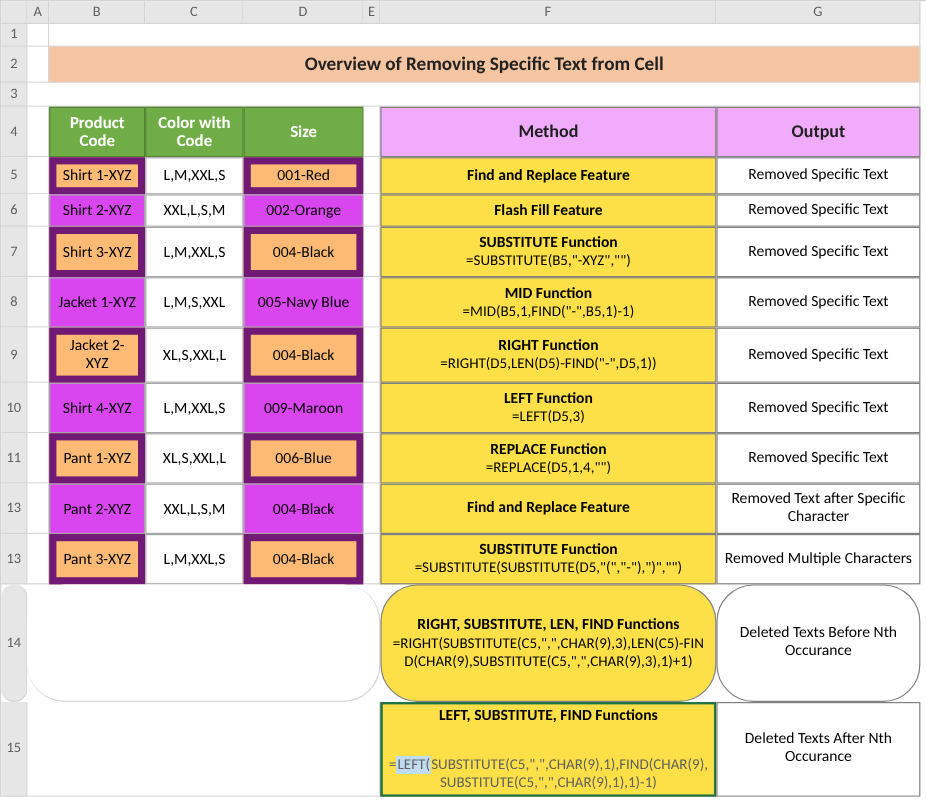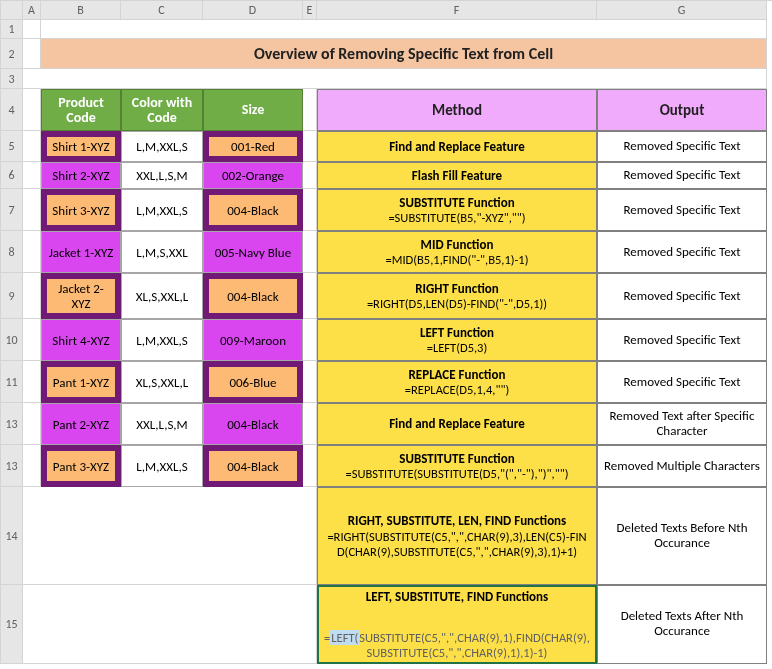--- a/index.html
+++ b/index.html
@@ -80,21 +80,21 @@
   .mcell .t { font-weight: bold; }
   .mcell .f { font-weight: normal; font-size: 12.5px; }
   .spacer { background: #fff; }
   .sel { color:#616161; font-weight:normal; }
   .sel .hl { background:#bfdcf0; padding:0 1px; }
   
   .r1 { min-height: 16px; } .r2 { min-height: 30px; }
   .r4 { min-height: 42px; } .r5 { min-height: 27px; } .r6 { min-height: 27px; }
   .r7 { min-height: 42px; } .r8 { min-height: 42px; } .r9 { min-height: 42px; }
   .r10 { min-height: 42px; } .r11 { min-height: 42px; } .r12 { min-height: 42px; }
-  .r13 { min-height: 42px; } .r14 { min-height: 98px; } .r15 { min-height: 66px; gap: 25px; }
+  .r13 { min-height: 42px; } .r14 { min-height: 98px; border-radius: 31px; } .r15 { min-height: 66px; gap: 25px; }
 </style>
 </head>
 <body>
 
 <div class="sheet">
 
   <div class="cell hdr"></div>
   <div class="cell hdr">A</div>
   <div class="cell hdr">B</div>
   <div class="cell hdr">C</div>

